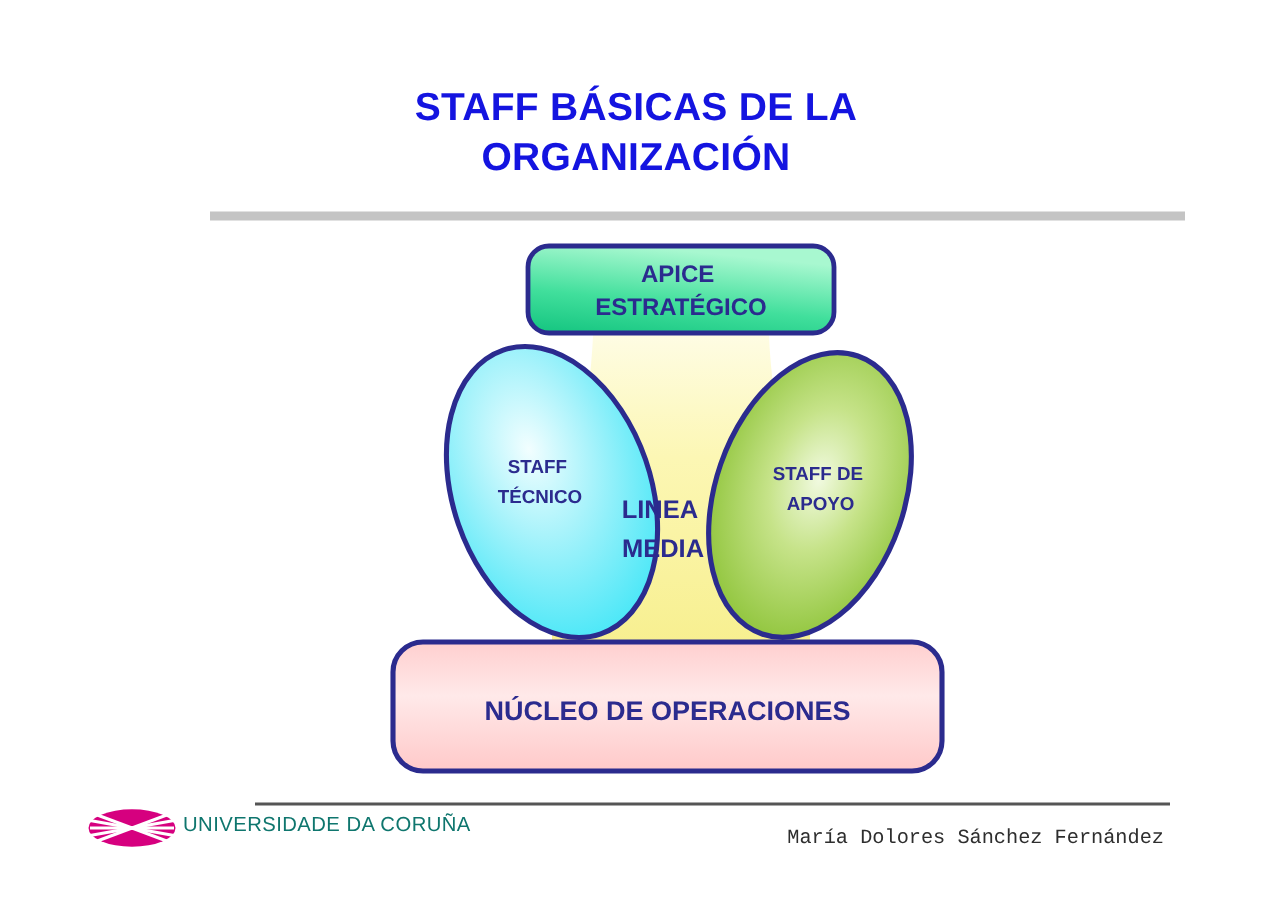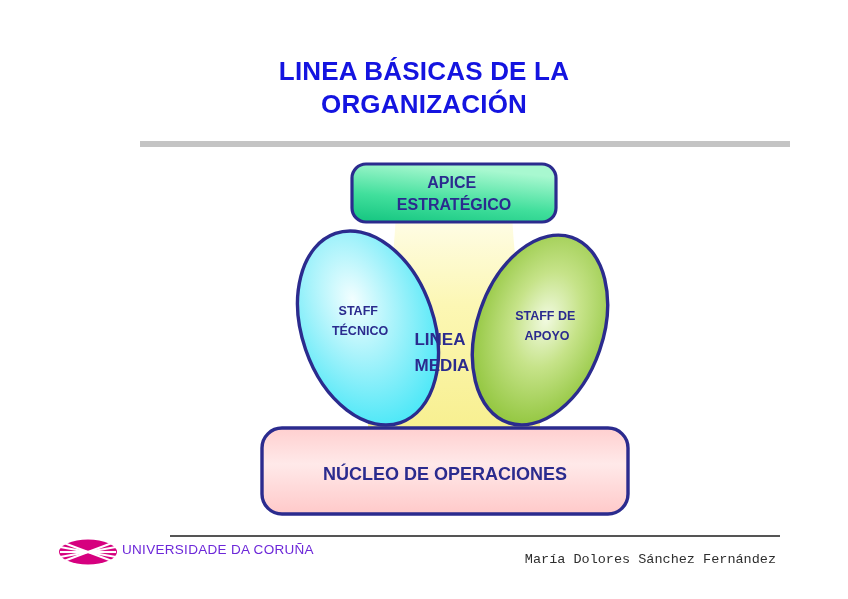--- a/index.html
+++ b/index.html
@@ -84,39 +84,39 @@
     left: 58px;
     top: 538px;
     width: 60px;
     height: 28px;
   }
   #udc-text {
     position: absolute;
     left: 122px;
     top: 542px;
     font-size: 13.5px;
-    color: #6d28d9;
+    color: #0f766e;
     letter-spacing: 0.3px;
     font-family: "Liberation Sans", sans-serif;
   }
   #author {
     position: absolute;
     right: 72px;
     top: 552px;
     font-size: 13.5px;
     color: #2e2e2e;
     font-family: Liberation Mono, monospace;
   }
 </style>
 </head>
 <body>
 
 <div id="slide">
 
-  <h1 id="title">LINEA BÁSICAS DE LA
+  <h1 id="title">STAFF BÁSICAS DE LA
 ORGANIZACIÓN</h1>
 
   <div id="top-rule"></div>
 
   <div id="diagram">
     <svg viewBox="0 0 400 370" xmlns="http://www.w3.org/2000/svg">
       <defs>
 
         <linearGradient id="gradApex" x1="0" y1="1" x2="0.35" y2="0">
           <stop offset="0%" stop-color="#13C47F"></stop>

